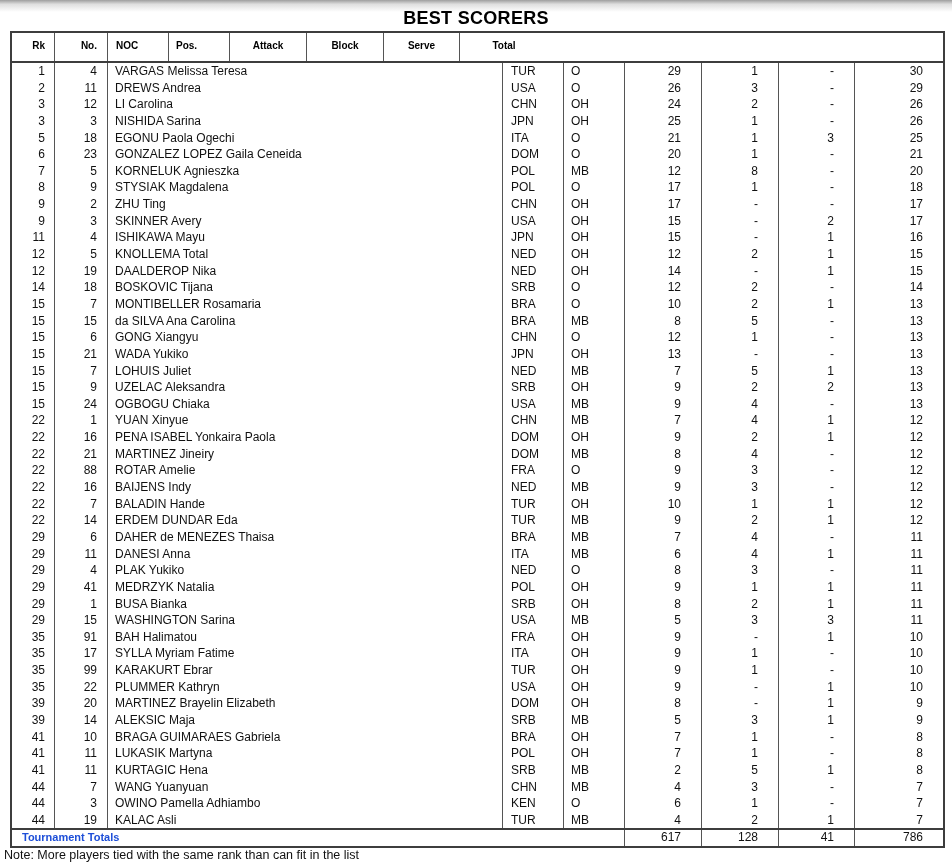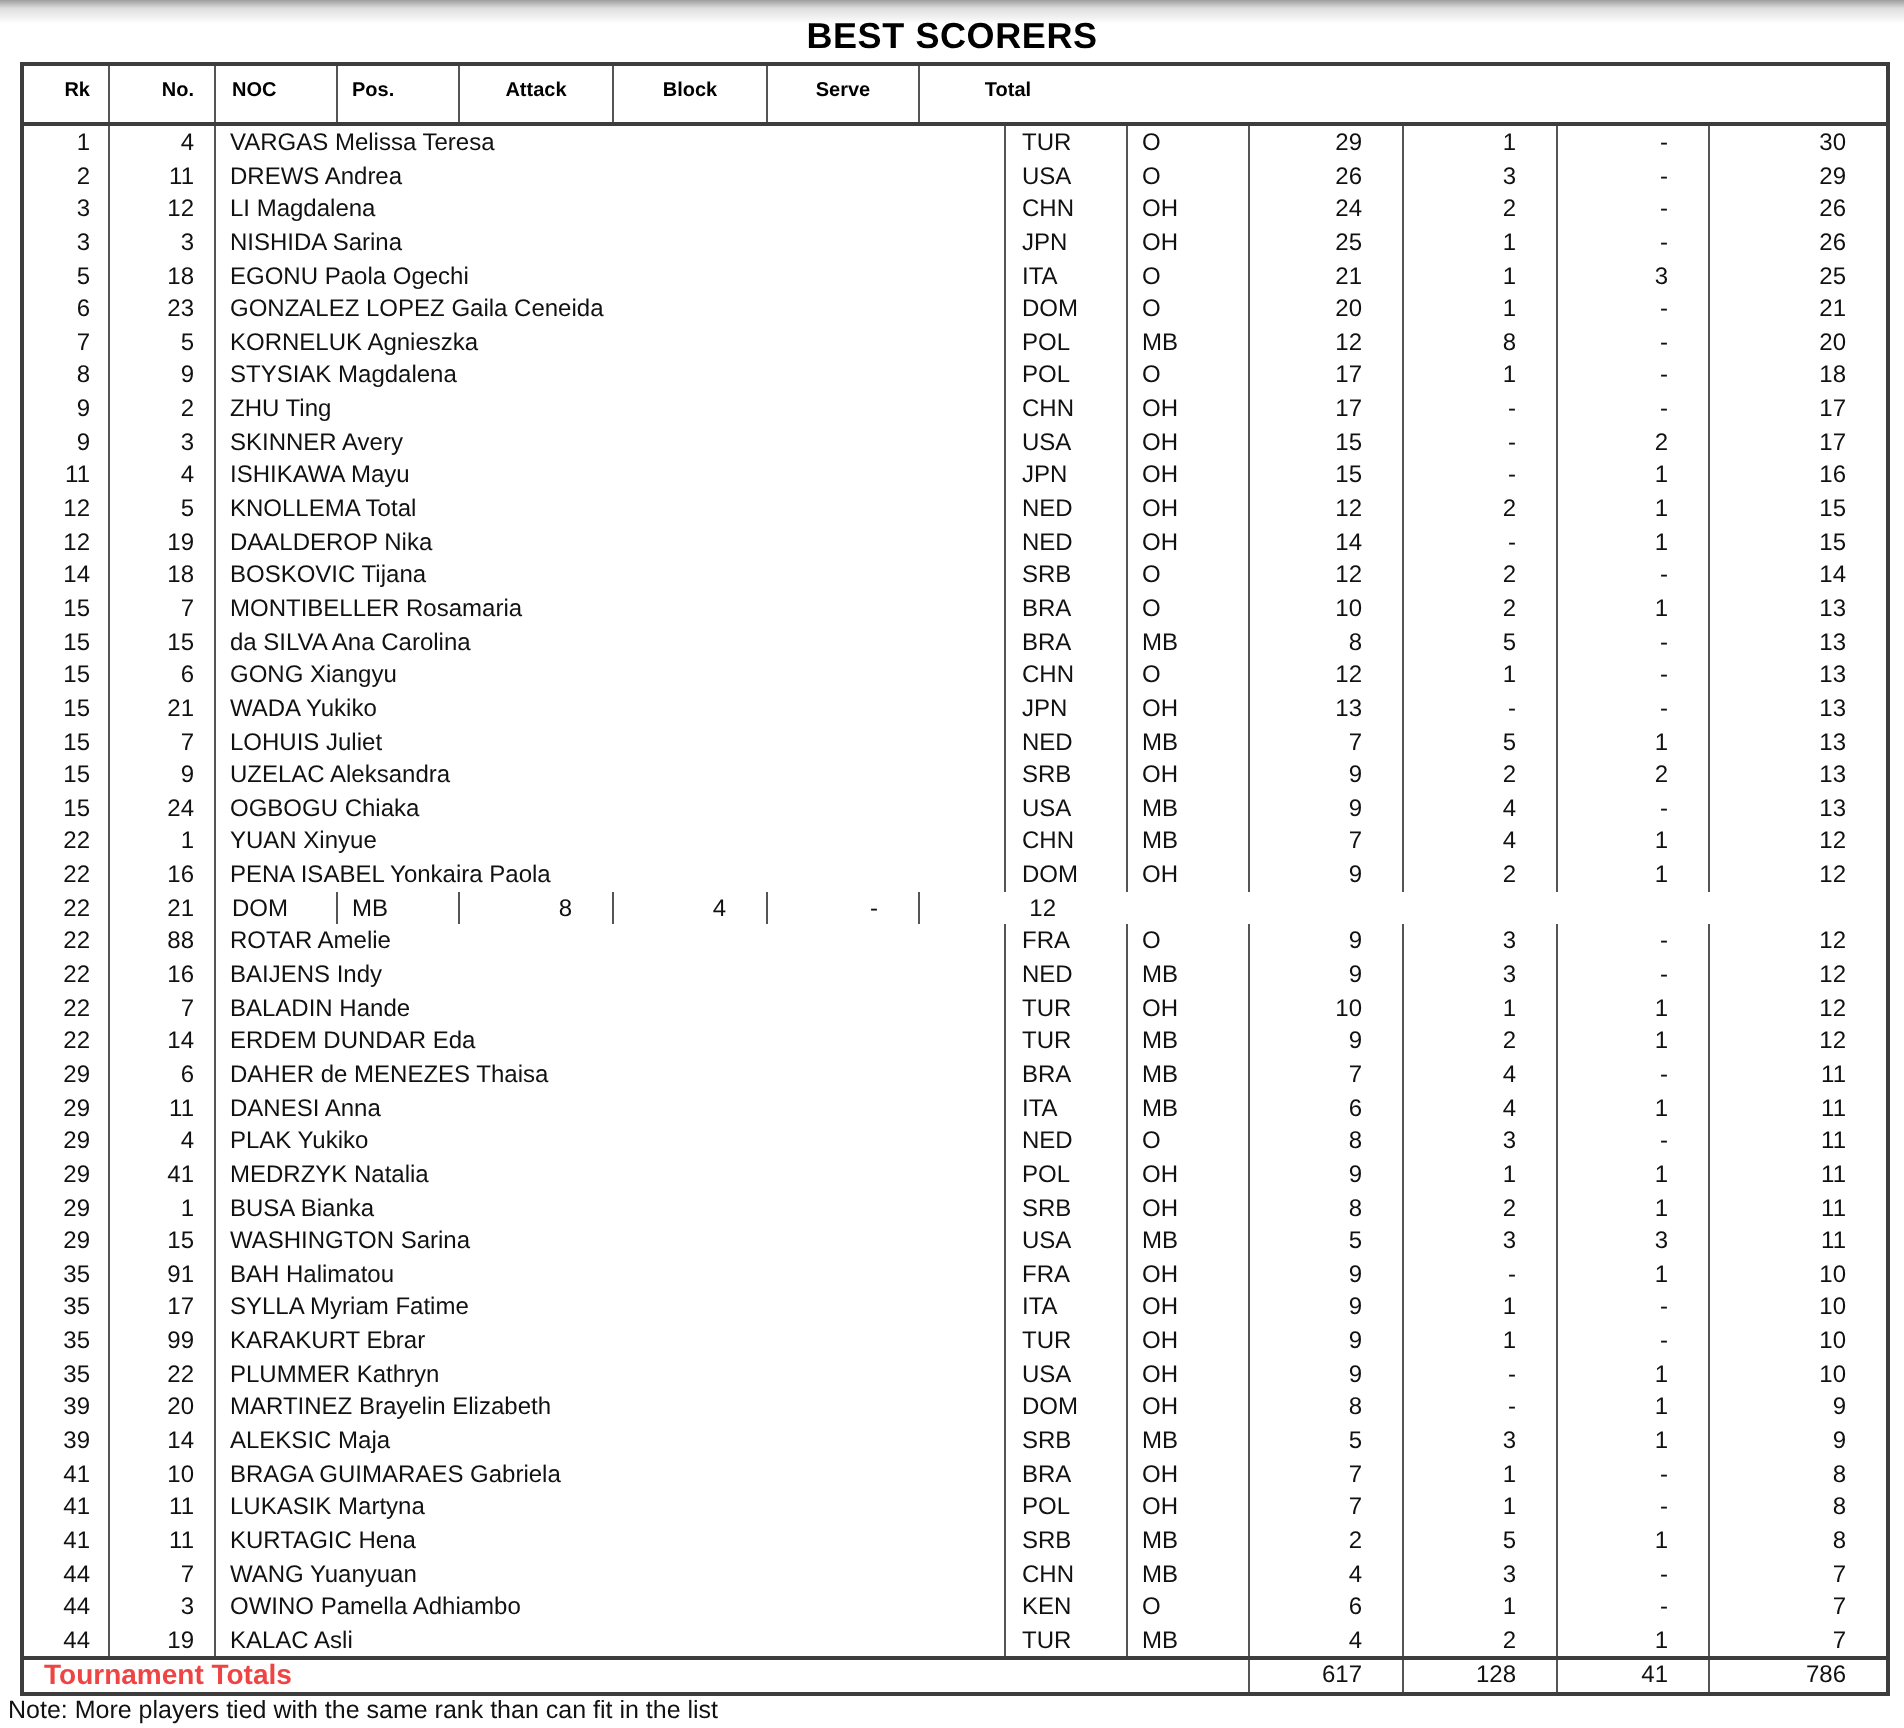--- a/index.html
+++ b/index.html
@@ -60,21 +60,21 @@
     text-align:center;padding-right:0;
   }
   .row{height:16.652px;line-height:16.652px;}
   .totals-row{
     height:16px;line-height:15px;
     border-top:2px solid #3d3d3d;
   }
   .t-label{
     box-sizing:border-box;flex:0 0 auto;
     width:613px;padding-left:10px;
-    font-weight:bold;font-size:14px;color:#ef4444;
+    font-weight:bold;font-size:11px;color:#1d4ed8;
     border-right:1px solid #555;
     white-space:nowrap;
   }
   .note{
     position:absolute;left:4px;top:848px;
     font-size:12.5px;color:#111;
   }
 </style>
 </head>
 <body>
@@ -115,21 +115,21 @@
         <div class="cell c-noc">USA</div>
         <div class="cell c-pos">O</div>
         <div class="cell c-att">26</div>
         <div class="cell c-blk">3</div>
         <div class="cell c-srv">-</div>
         <div class="cell c-tot">29</div>
       </div>
         <div class="row">
         <div class="cell c-rk">3</div>
         <div class="cell c-no">12</div>
-        <div class="cell c-name">LI Magdalena</div>
+        <div class="cell c-name">LI Carolina</div>
         <div class="cell c-noc">CHN</div>
         <div class="cell c-pos">OH</div>
         <div class="cell c-att">24</div>
         <div class="cell c-blk">2</div>
         <div class="cell c-srv">-</div>
         <div class="cell c-tot">26</div>
       </div>
         <div class="row">
         <div class="cell c-rk">3</div>
         <div class="cell c-no">3</div>
@@ -346,20 +346,21 @@
         <div class="cell c-noc">DOM</div>
         <div class="cell c-pos">OH</div>
         <div class="cell c-att">9</div>
         <div class="cell c-blk">2</div>
         <div class="cell c-srv">1</div>
         <div class="cell c-tot">12</div>
       </div>
         <div class="row">
         <div class="cell c-rk">22</div>
         <div class="cell c-no">21</div>
+        <div class="cell c-name">MARTINEZ Jineiry</div>
         <div class="cell c-noc">DOM</div>
         <div class="cell c-pos">MB</div>
         <div class="cell c-att">8</div>
         <div class="cell c-blk">4</div>
         <div class="cell c-srv">-</div>
         <div class="cell c-tot">12</div>
       </div>
         <div class="row">
         <div class="cell c-rk">22</div>
         <div class="cell c-no">88</div>

